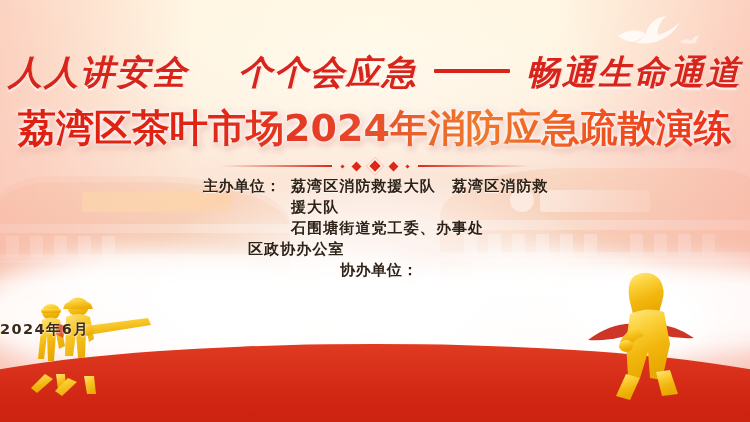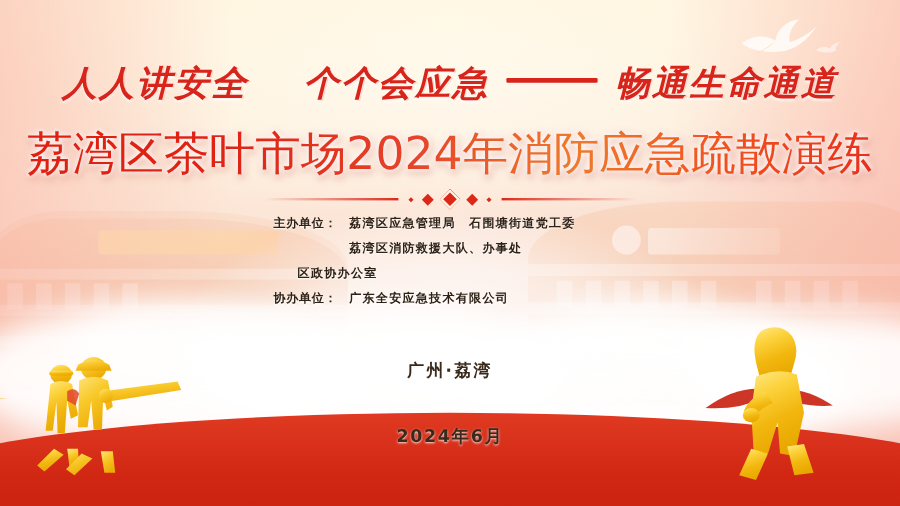--- a/index.html
+++ b/index.html
@@ -94,31 +94,31 @@
     transform:rotate(-1.2deg);
   }
 
   
   .silho{position:absolute;}
 
   
   .slogan{
     position:absolute;top:50px;left:0;right:0;text-align:center;
     font-family:"DejaVu Serif","Liberation Serif",serif;
-    font-weight:700;font-style:italic;font-size:29px;letter-spacing:2px;
+    font-weight:700;font-style:italic;font-size:34px;letter-spacing:2px;
     color:#d8251b;white-space:nowrap;
     text-shadow:0 2px 2px rgba(255,255,255,.95), 1px 1px 0 rgba(255,160,140,.6);
   }
   .slogan .dash{
     display:inline-block;width:76px;height:4px;background:#d8251b;
     vertical-align:middle;margin:0 2px 8px 2px;border-radius:1px;
   }
   .main-title{
     position:absolute;top:103px;left:0;right:0;text-align:center;
-    font-size:38px;font-weight:400;letter-spacing:0px;white-space:nowrap;
+    font-size:38px;font-weight:700;letter-spacing:0px;white-space:nowrap;
     font-family:"DejaVu Sans","Liberation Sans",sans-serif;
     background:linear-gradient(95deg,#e01f10 0%,#df2413 26%,#e6442a 46%,#ef7a2c 64%,#f0531f 80%,#e8291a 100%);
     -webkit-background-clip:text;background-clip:text;color:transparent;
     -webkit-text-stroke:0px;
     filter:drop-shadow(0 0 2px #ffffff) drop-shadow(0 0 3px #ffffff) drop-shadow(1px 2px 2px rgba(190,40,20,.30));
   }
 
   
   .divider{
     position:absolute;top:160px;left:0;right:0;
@@ -130,38 +130,37 @@
   .dia.big{width:12px;height:12px;box-shadow:inset 0 0 0 2px #fdf3e4;}
   .dot{width:3px;height:3px;background:#db2819;transform:rotate(45deg);}
 
   
   .orgs{
     position:absolute;top:176px;left:0;right:0;
     text-align:center;color:#2e2217;
   }
   .org-row{
     display:flex;justify-content:center;align-items:baseline;
-    font-size:10px;font-weight:700;line-height:21px;letter-spacing:.6px;
+    font-size:15px;font-weight:700;line-height:21px;letter-spacing:.6px;
     text-shadow:0 1px 1px rgba(255,255,255,.8);
   }
   .org-label{width:86px;text-align:right;flex:none;}
   .org-val{width:264px;text-align:left;padding-left:10px;flex:none;letter-spacing:1.1px;}
   .org-val.indent{padding-left:10px;}
 
   
   .place{
     position:absolute;top:300px;left:0;right:0;text-align:center;
     font-size:14px;font-weight:700;color:#3a2a1c;letter-spacing:2px;
     text-shadow:0 1px 2px rgba(255,255,255,.9);
   }
   .date{
-    position:absolute;top:320px;left:0;right:0;text-align:center;
+    position:absolute;top:320px;left:0;right:0;text-align:left;
     font-size:14.5px;font-weight:700;color:#3a2a1c;letter-spacing:1.4px;
     text-shadow:0 1px 2px rgba(255,255,255,.9);
-    margin-top:34px;
   }
 
   
   .dove{position:absolute;right:68px;top:14px;opacity:.85;}
   .dove2{position:absolute;right:40px;top:30px;opacity:.6;transform:scale(.55);}
 </style>
 </head>
 <body>
 
 <div id="poster">
@@ -297,31 +296,29 @@
     <span class="dia"></span>
     <span class="dia big"></span>
     <span class="dia"></span>
     <span class="dot"></span>
     <span class="line r"></span>
   </div>
 
   <div class="orgs">
     <div class="org-row">
       <span class="org-label">主办单位：</span>
-      <span class="org-val">荔湾区应急管理局　石围塘街道党工委</span>
+      <span class="org-val">荔湾区消防救援大队　荔湾区消防救援大队</span>
     </div>
     <div class="org-row">
       <span class="org-label"></span>
-      <span class="org-val indent">荔湾区消防救援大队、办事处</span>
+      <span class="org-val indent">石围塘街道党工委、办事处</span>
     </div>
     <div class="org-row">
       <span class="org-val">区政协办公室</span>
     </div>
     <div class="org-row">
       <span class="org-label">协办单位：</span>
-      <span class="org-val">广东全安应急技术有限公司</span>
-    </div>
-  </div>
-
-  <div class="place">广州·荔湾</div>
+    </div>
+  </div>
+
   <div class="date">2024年6月</div>
 
 </div>
 
 </body></html>

